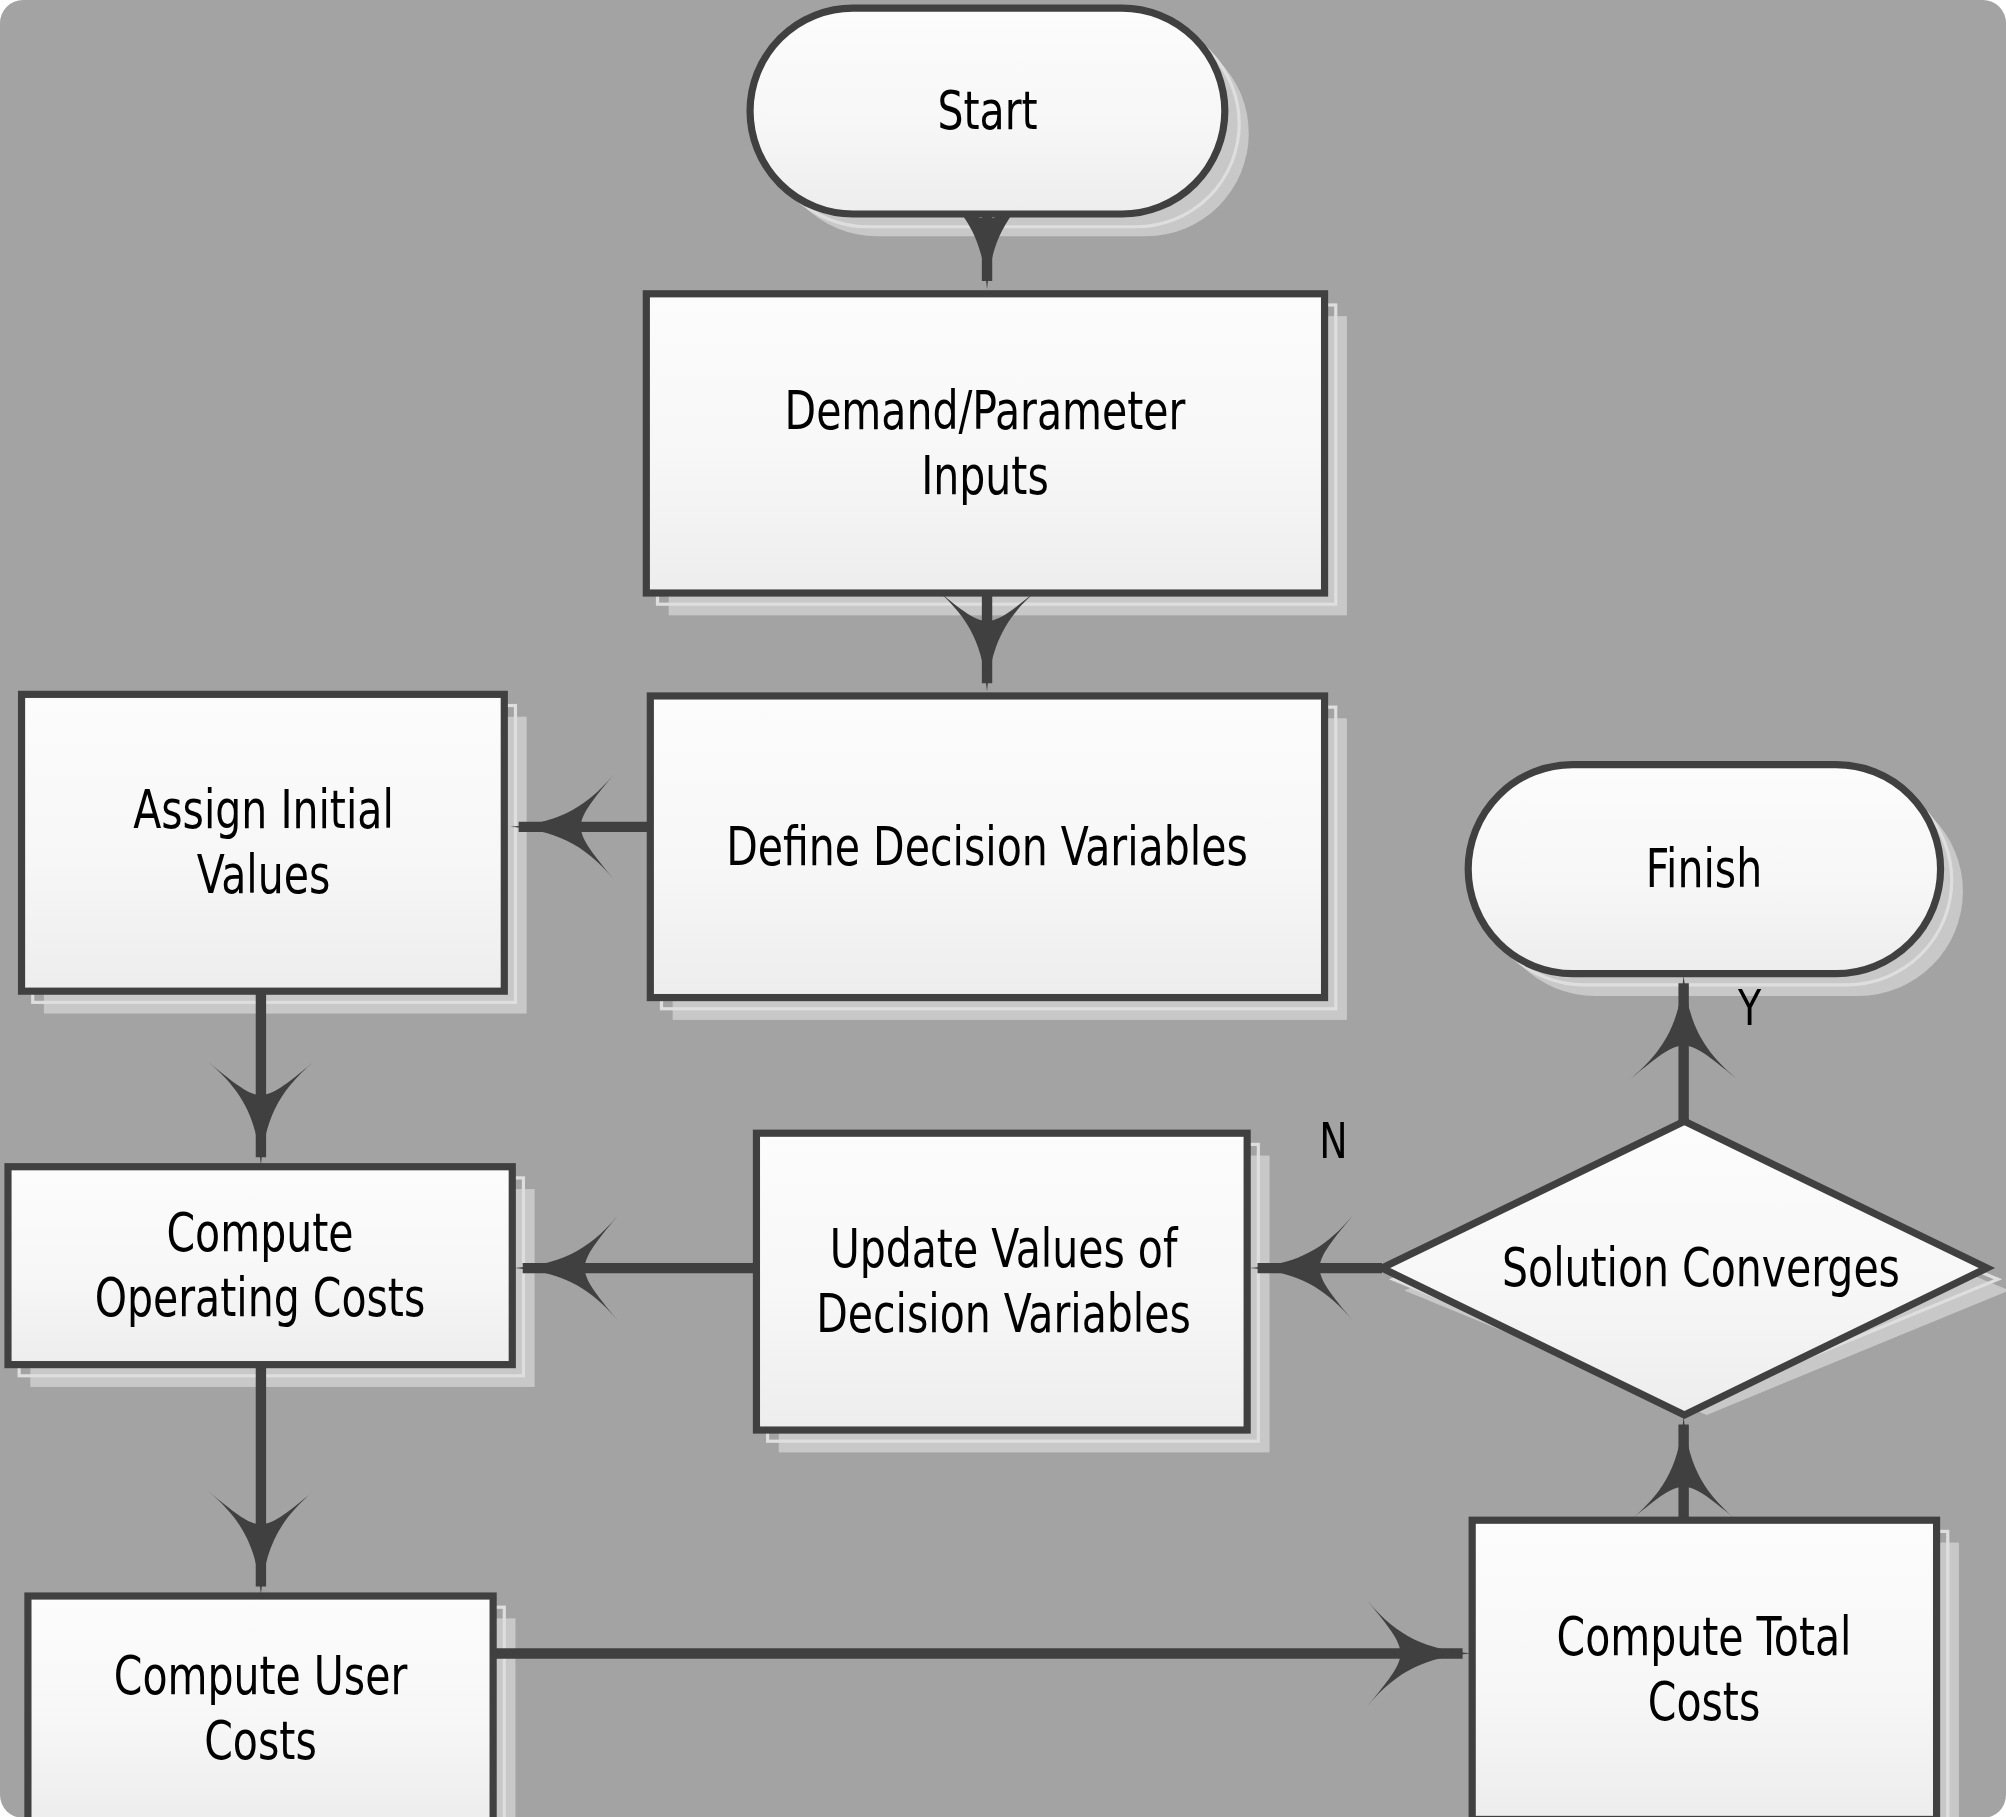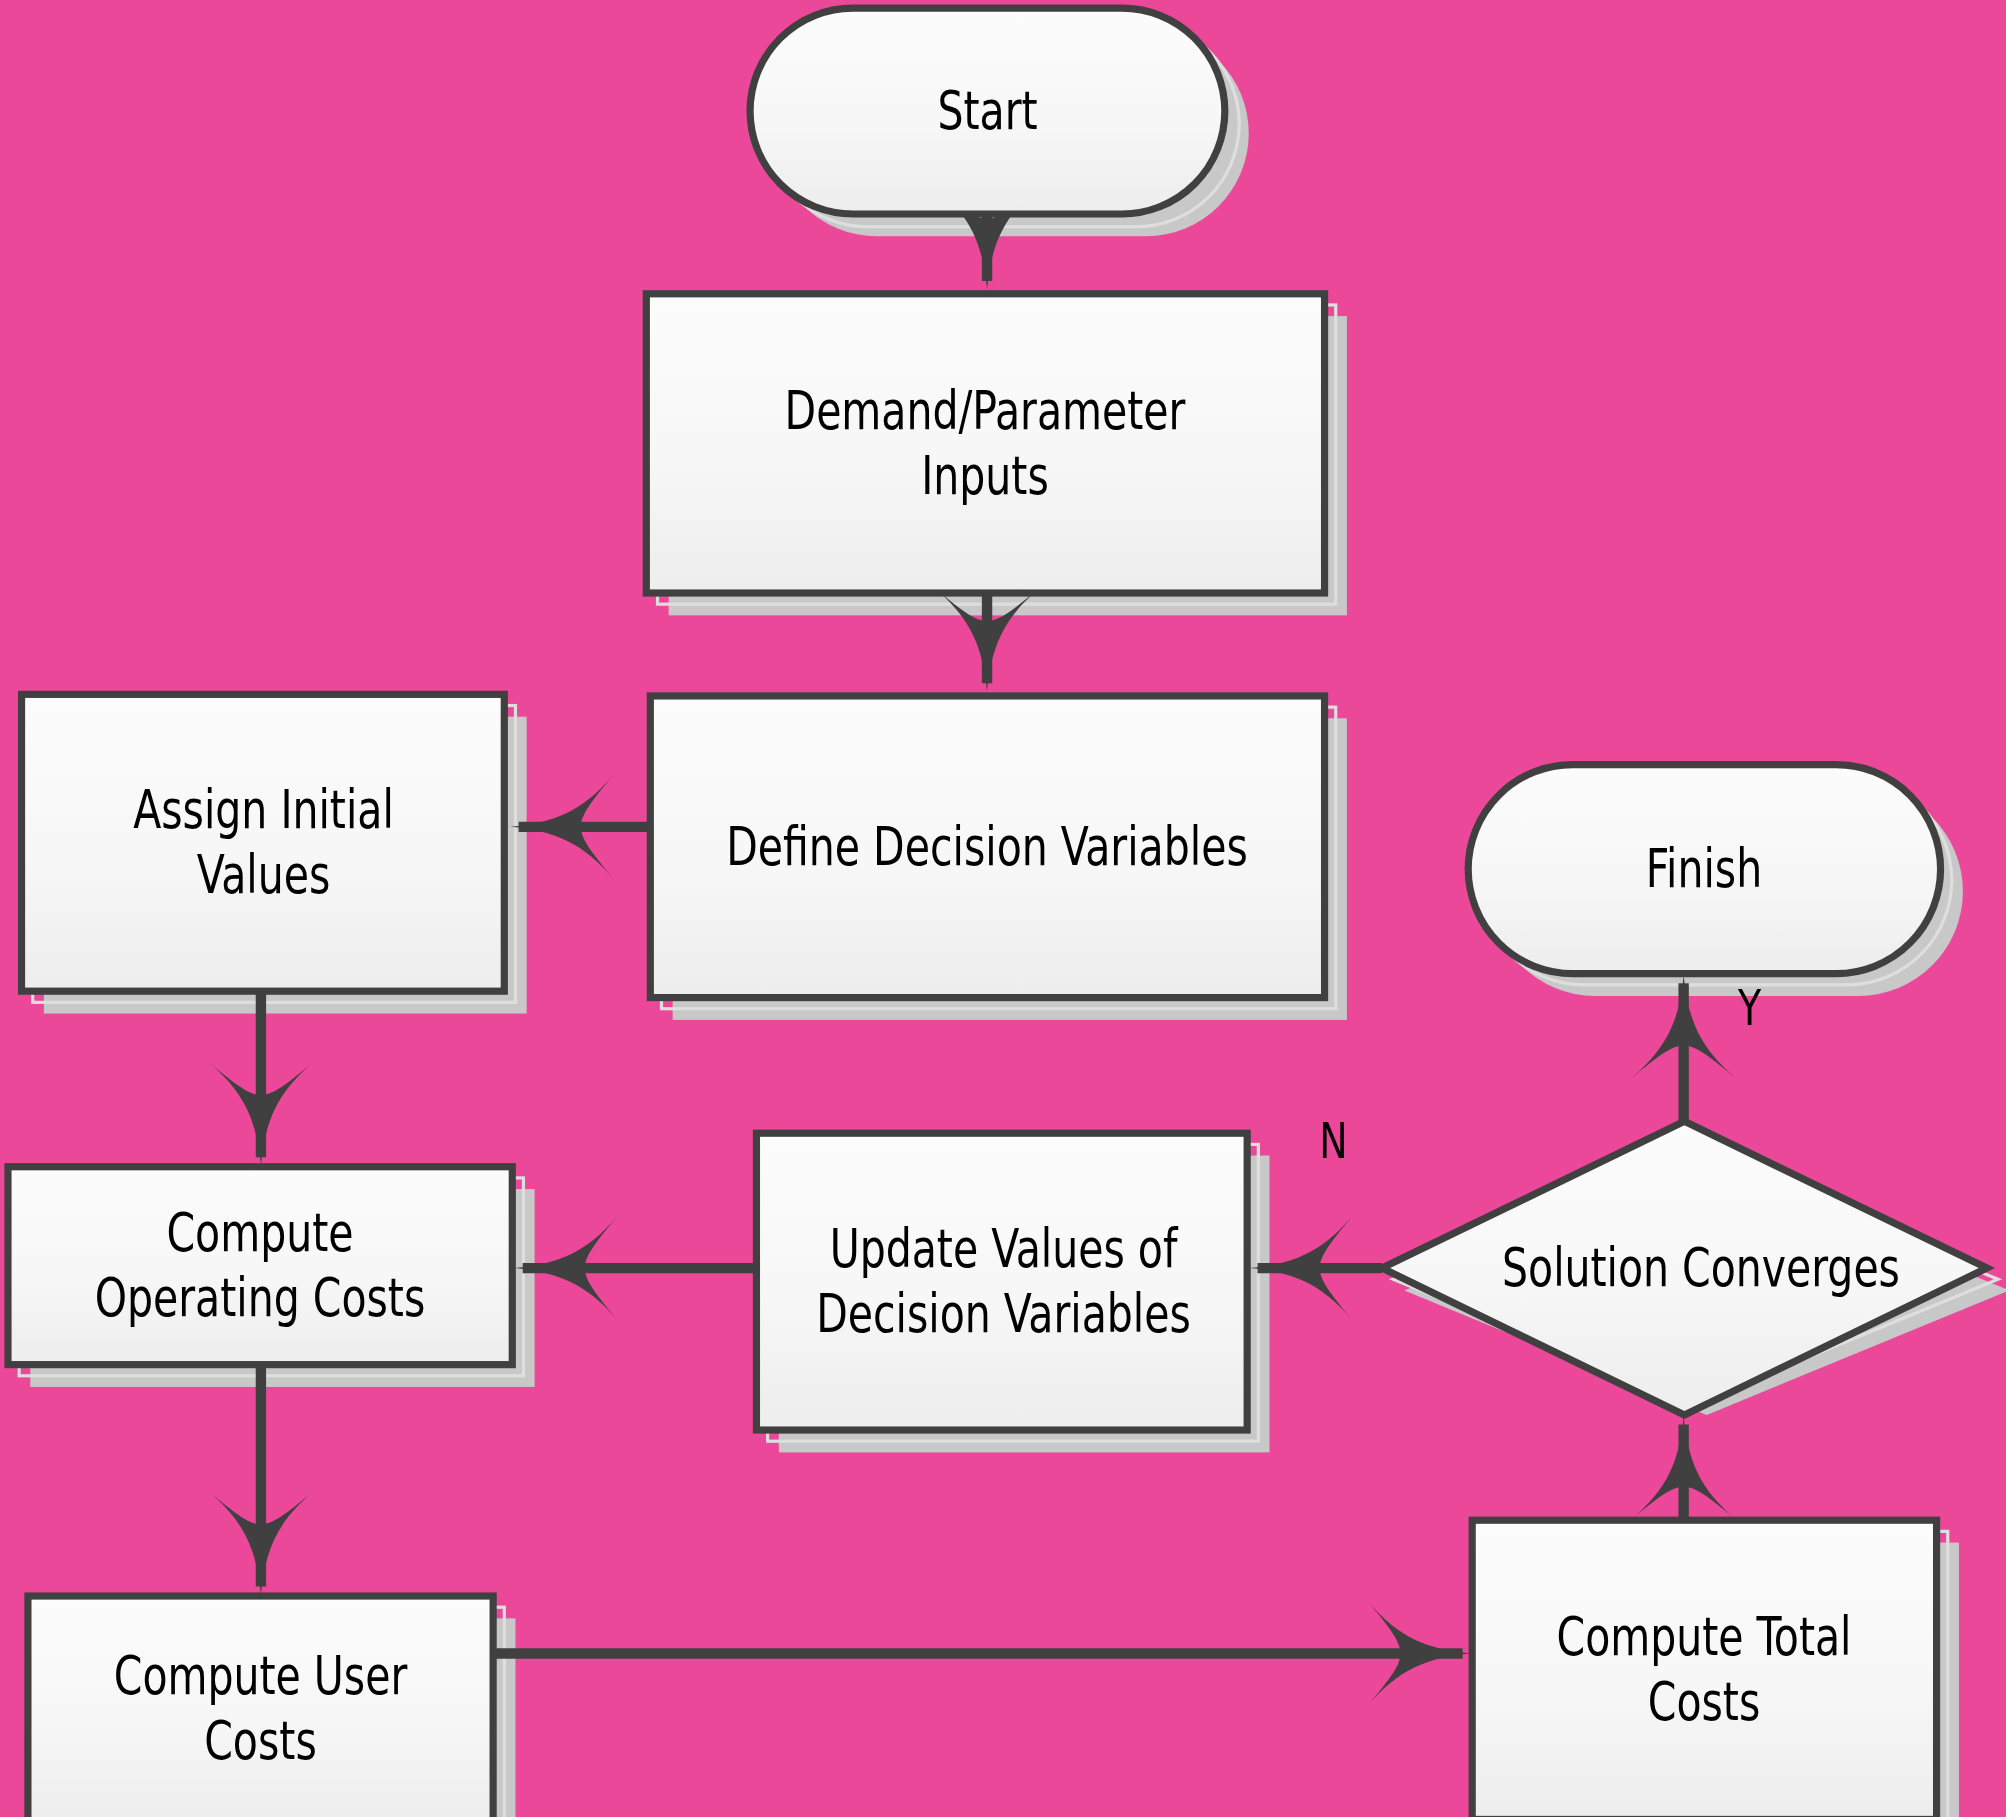--- a/index.html
+++ b/index.html
@@ -5,23 +5,24 @@
 <style>
   html, body {
     margin: 0;
     padding: 0;
     background: #ffffff;
   }
   #canvas {
     position: relative;
     width: 2006px;
     height: 1818px;
-    background: #ec4899;
+    background: #a3a3a3;
     overflow: hidden;
     font-family: "DejaVu Sans", "Liberation Sans", sans-serif;
+    border-radius: 23px;
   }
   .svg-layer {
     position: absolute;
     left: 0;
     top: 0;
     width: 2006px;
     height: 1818px;
   }
   .node-label {
     position: absolute;

